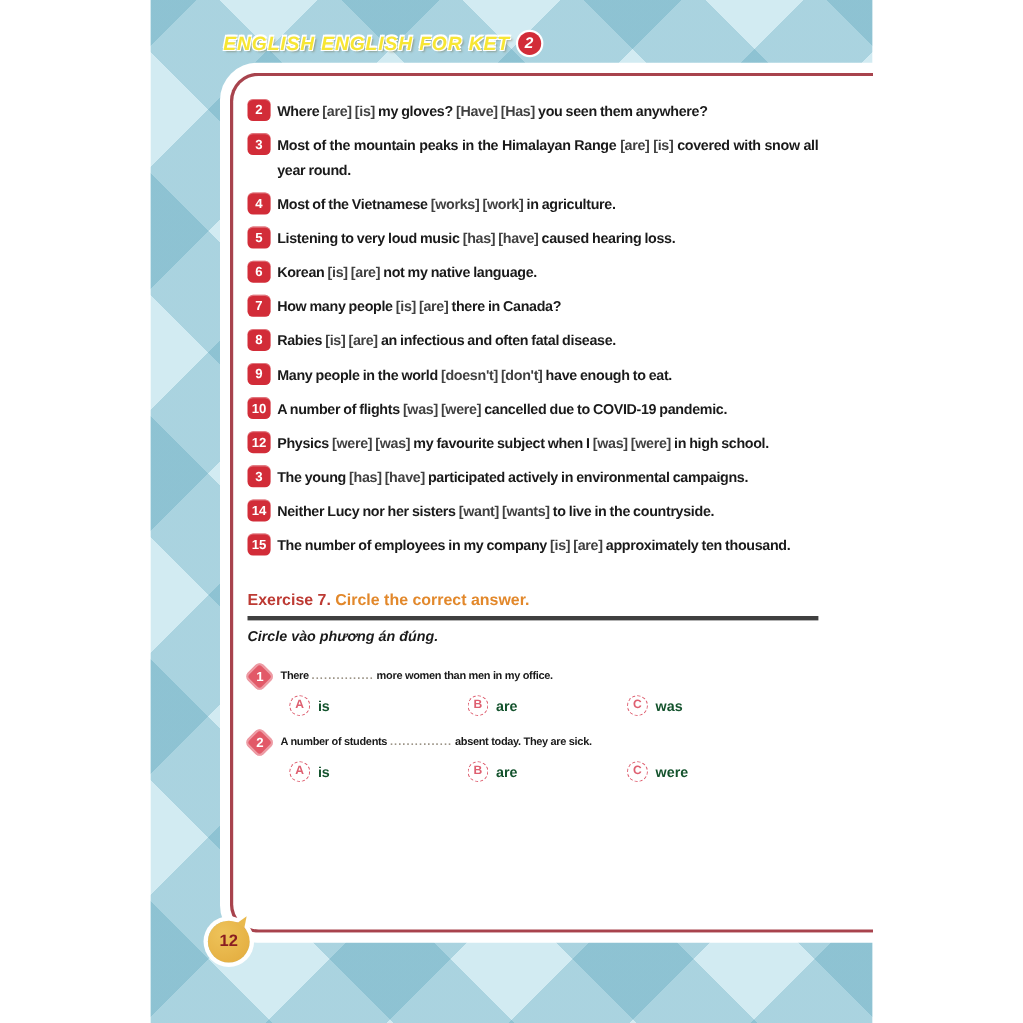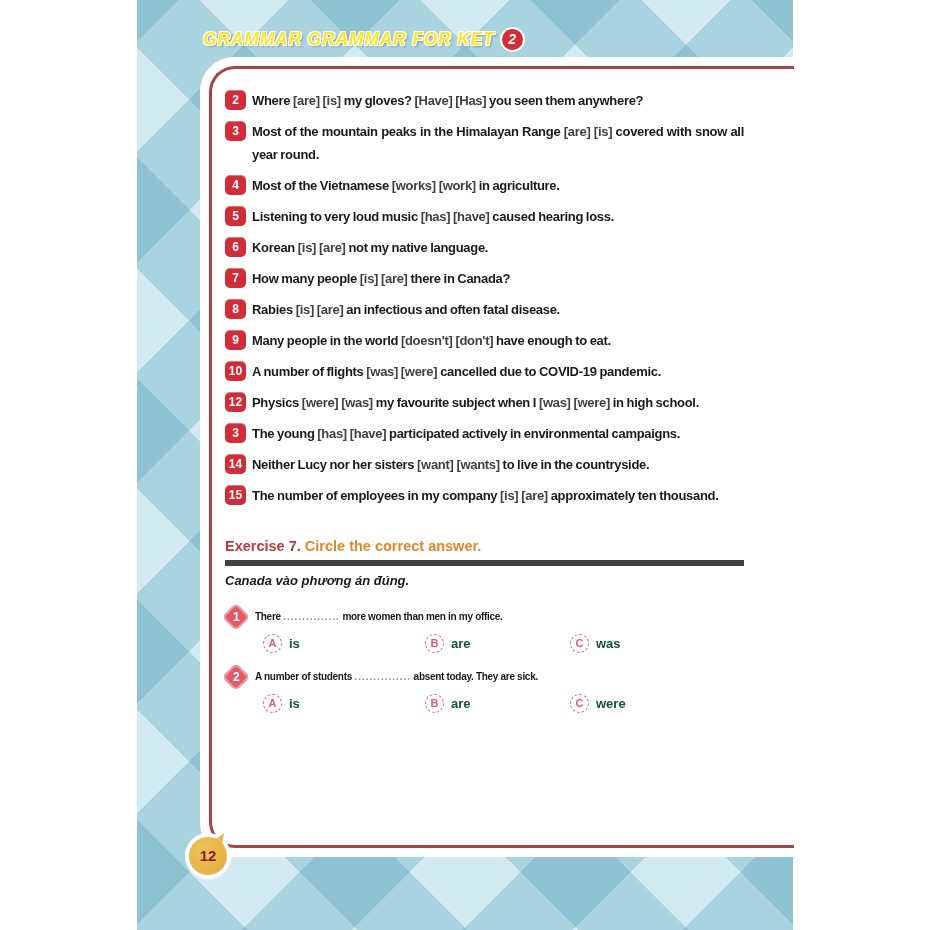--- a/index.html
+++ b/index.html
@@ -34,21 +34,21 @@
   .item-badge{flex:0 0 21px;height:20px;margin-top:1px;background:#d22c38;border-radius:5px;
     color:#fff;font-weight:bold;font-size:12px;text-align:center;line-height:20px;
     box-shadow:inset 0 1px 0 rgba(255,255,255,.35);}
   .item-text{width:500px;font-size:13px;font-weight:bold;color:#1a1a1a;line-height:23px;
     letter-spacing:-.3px;word-spacing:-.5px;text-align:justify;}
   .choice{color:#404040;}
   .dots{color:#9b9386;letter-spacing:1px;}
 
   
   .ex-head{margin-top:30px;font-size:14.5px;font-weight:bold;line-height:18px;
-    border-bottom:6px solid #404040;padding-bottom:5px;}
+    border-bottom:4px solid #404040;padding-bottom:5px;}
   .ex-label{color:#bd3a33;}
   .ex-instruction{color:#e2882b;}
   .ex-translation{margin-top:7px;font-size:13px;font-weight:bold;font-style:italic;
     color:#1a1a1a;line-height:16px;}
 
   
   .questions{margin-top:16px;}
   .q-row{display:flex;align-items:flex-start;gap:8px;margin-bottom:6px;}
   .q-diamond{flex:0 0 20px;height:20px;margin:2px 1px 0 1px;transform:rotate(45deg);
     background:#e25968;border-radius:5px;box-shadow:inset 0 0 0 2px rgba(255,255,255,.4);
@@ -74,21 +74,21 @@
     border-left:5px solid transparent;border-right:3px solid transparent;
     border-bottom:10px solid #e9b94d;transform:rotate(28deg);}
 </style>
 </head>
 <body>
 
 <div id="canvas">
   <div class="bg-pattern"></div>
 
   <div class="header">
-    <span class="header-title">GRAMMAR GRAMMAR FOR KET</span>
+    <span class="header-title">ENGLISH ENGLISH FOR KET</span>
     <span class="header-vol">2</span>
   </div>
 
   <div class="card">
     <div class="card-inner">
 
       <div id="items">
           <div class="item">
             <div class="item-badge">2</div>
             <div class="item-text">Where <span class="choice">[are]</span> <span class="choice">[is]</span> my gloves? <span class="choice">[Have]</span> <span class="choice">[Has]</span> you seen them anywhere?</div>
@@ -140,21 +140,21 @@
           <div class="item">
             <div class="item-badge">15</div>
             <div class="item-text">The number of employees in my company <span class="choice">[is]</span> <span class="choice">[are]</span> approximately ten thousand.</div>
           </div>
         </div>
 
       <div class="ex-head">
         <span class="ex-label">Exercise 7.</span>
         <span class="ex-instruction">Circle the correct answer.</span>
       </div>
-      <div class="ex-translation">Canada vào phương án đúng.</div>
+      <div class="ex-translation">Circle vào phương án đúng.</div>
 
       <div id="questions" class="questions">
           <div class="q-row">
             <div class="q-diamond">
               <span>1</span>
             </div>
             <div class="q-text">There <span class="dots">...............</span> more women than men in my office.</div>
           </div>
           <div class="opts">
             <div class="opt">

